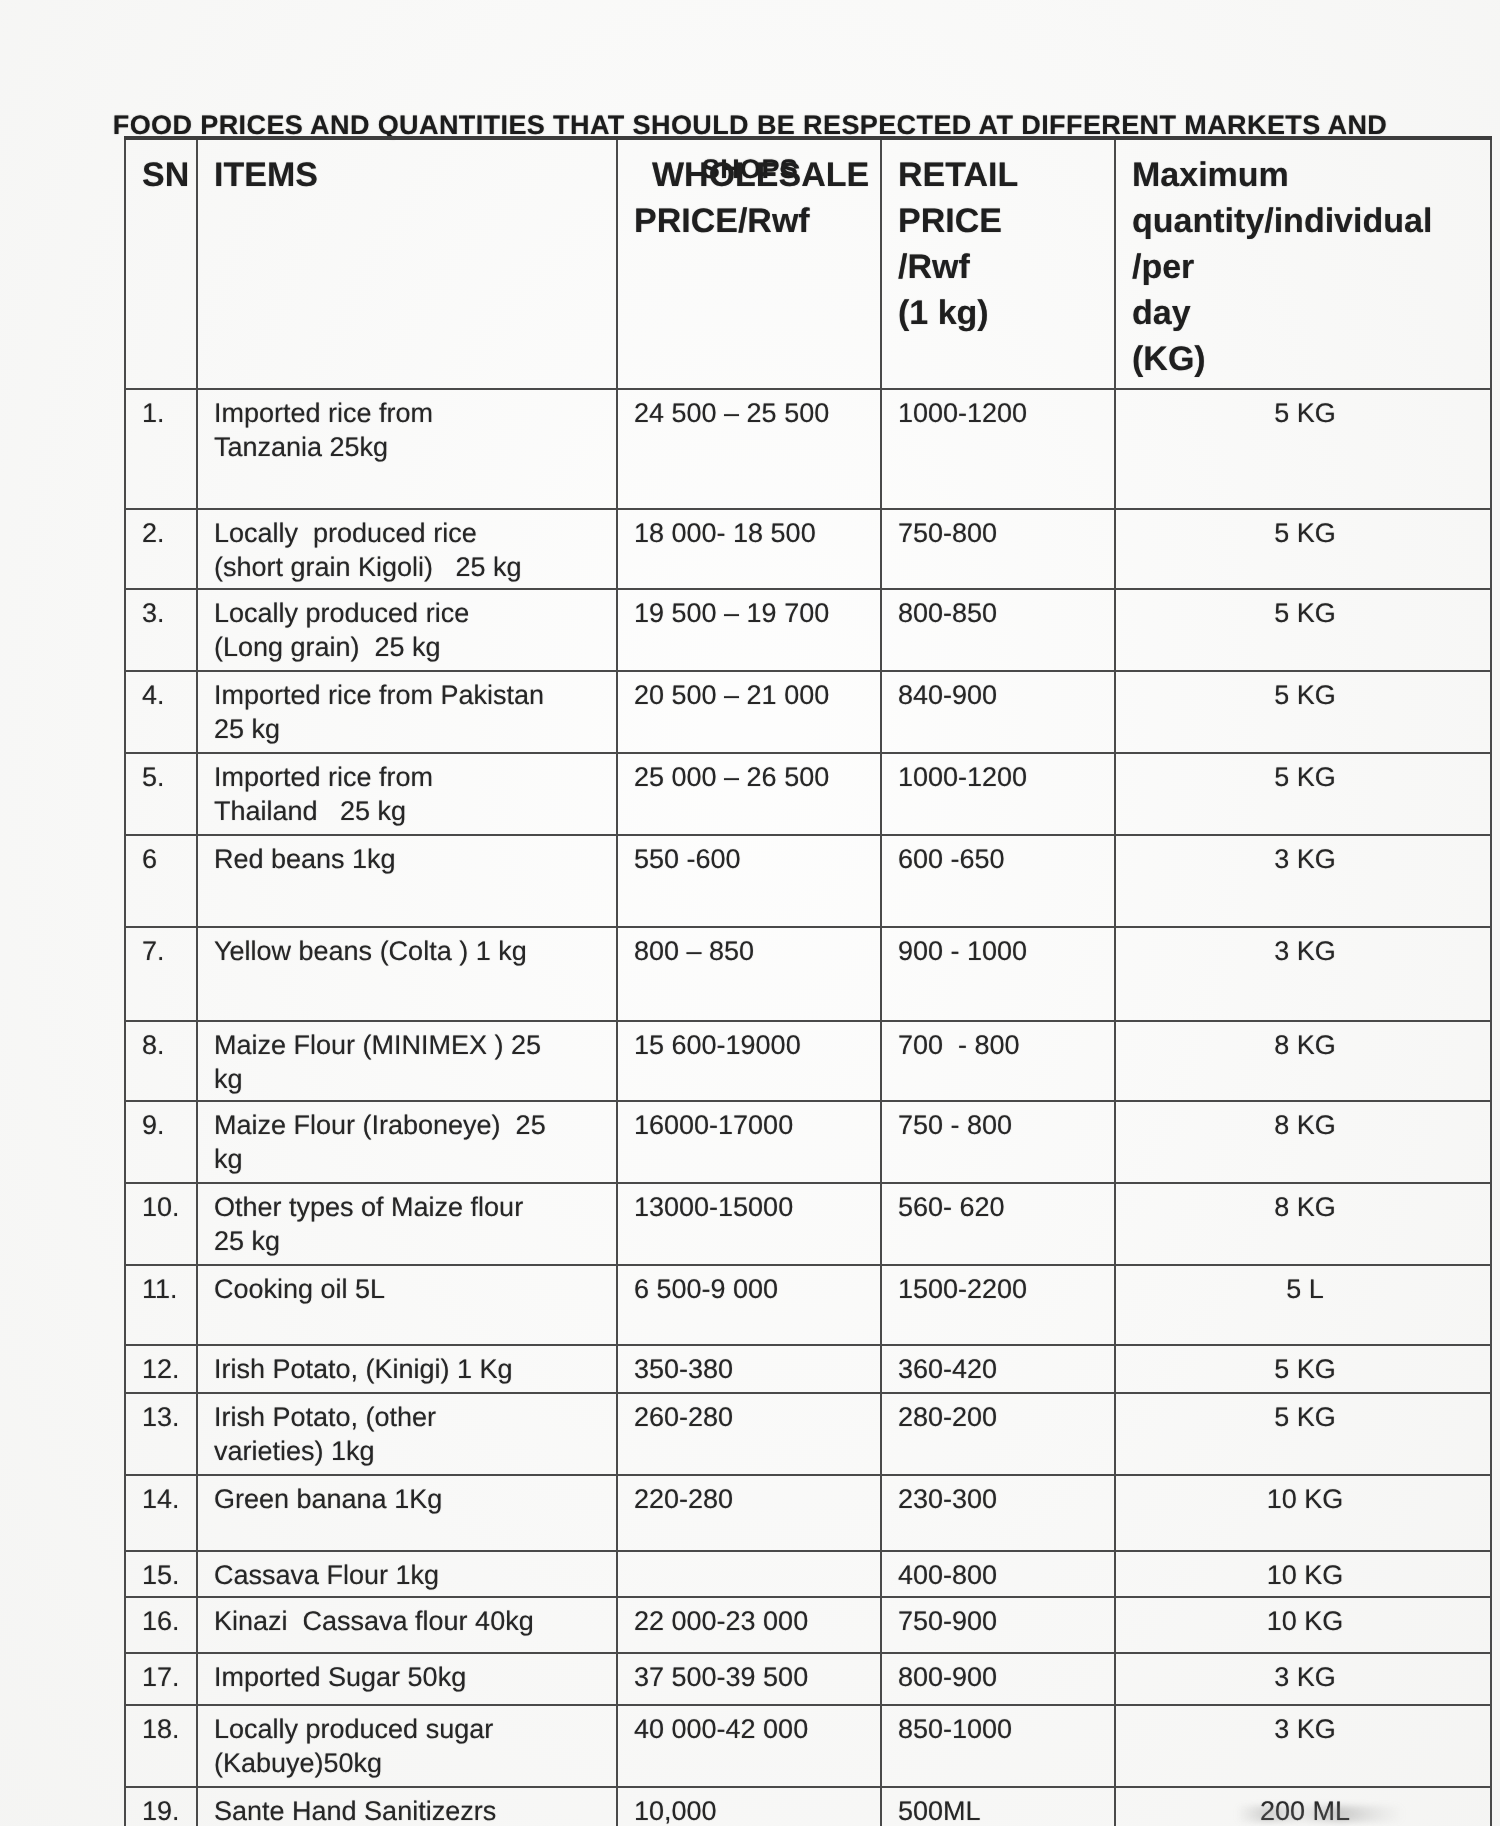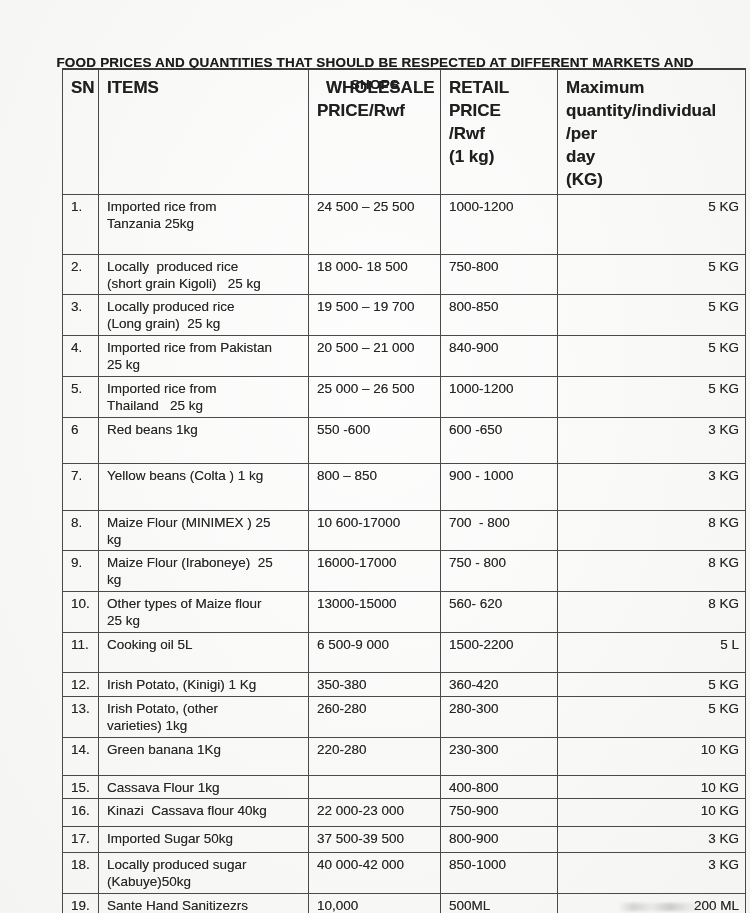--- a/index.html
+++ b/index.html
@@ -66,21 +66,21 @@
     height: 95px;
     color: #1f1f1f;
   }
   col.c-sn        { width: 36px; }
   col.c-items     { width: 210px; }
   col.c-wholesale { width: 132px; }
   col.c-retail    { width: 117px; }
   col.c-max       { width: 188px; }
   th.h-wholesale  { text-indent: 9px; }
   td.cell-sn      { padding-left: 7px; }
-  td.cell-max     { text-align: right; padding-left: 4px; padding-right: 4px; }
+  td.cell-max     { text-align: center; padding-left: 4px; padding-right: 4px; }
   
   .scan-soften { filter: blur(0.22px); }
   
   .smudge {
     position: absolute;
     left: 618px;
     top: 903px;
     width: 84px;
     height: 8px;
     background:
@@ -180,21 +180,21 @@
     <td class="cell-sn">7.</td>
     <td class="cell-item">Yellow beans (Colta ) 1 kg</td>
     <td class="cell-wholesale">800 – 850</td>
     <td class="cell-retail">900 - 1000</td>
     <td class="cell-max">3 KG</td>
   </tr>
         <tr style="height: 38px;">
     <td class="cell-sn">8.</td>
     <td class="cell-item">Maize Flour (MINIMEX ) 25
 kg</td>
-    <td class="cell-wholesale">10 600-17000</td>
+    <td class="cell-wholesale">15 600-19000</td>
     <td class="cell-retail">700  - 800</td>
     <td class="cell-max">8 KG</td>
   </tr>
         <tr style="height: 38px;">
     <td class="cell-sn">9.</td>
     <td class="cell-item">Maize Flour (Iraboneye)  25
 kg</td>
     <td class="cell-wholesale">16000-17000</td>
     <td class="cell-retail">750 - 800</td>
     <td class="cell-max">8 KG</td>
@@ -219,21 +219,21 @@
     <td class="cell-item">Irish Potato, (Kinigi) 1 Kg</td>
     <td class="cell-wholesale">350-380</td>
     <td class="cell-retail">360-420</td>
     <td class="cell-max">5 KG</td>
   </tr>
         <tr style="height: 34px;">
     <td class="cell-sn">13.</td>
     <td class="cell-item">Irish Potato, (other
 varieties) 1kg</td>
     <td class="cell-wholesale">260-280</td>
-    <td class="cell-retail">280-300</td>
+    <td class="cell-retail">280-200</td>
     <td class="cell-max">5 KG</td>
   </tr>
         <tr style="height: 38px;">
     <td class="cell-sn">14.</td>
     <td class="cell-item">Green banana 1Kg</td>
     <td class="cell-wholesale">220-280</td>
     <td class="cell-retail">230-300</td>
     <td class="cell-max">10 KG</td>
   </tr>
         <tr style="height: 21px;">

